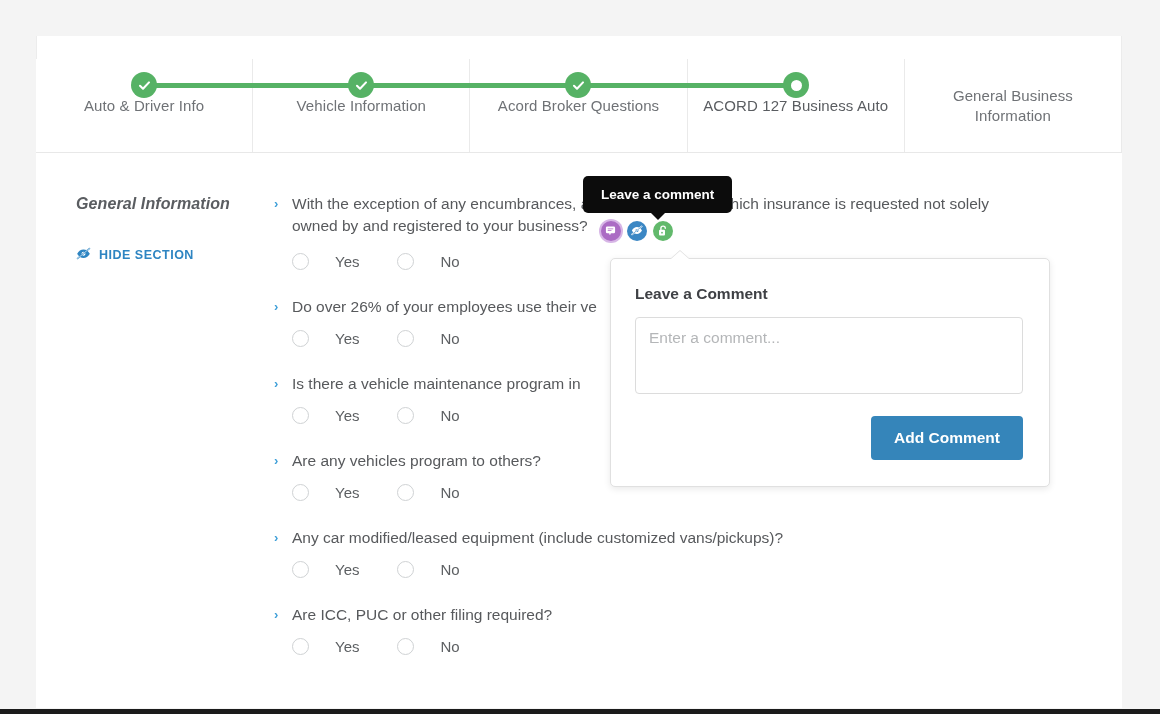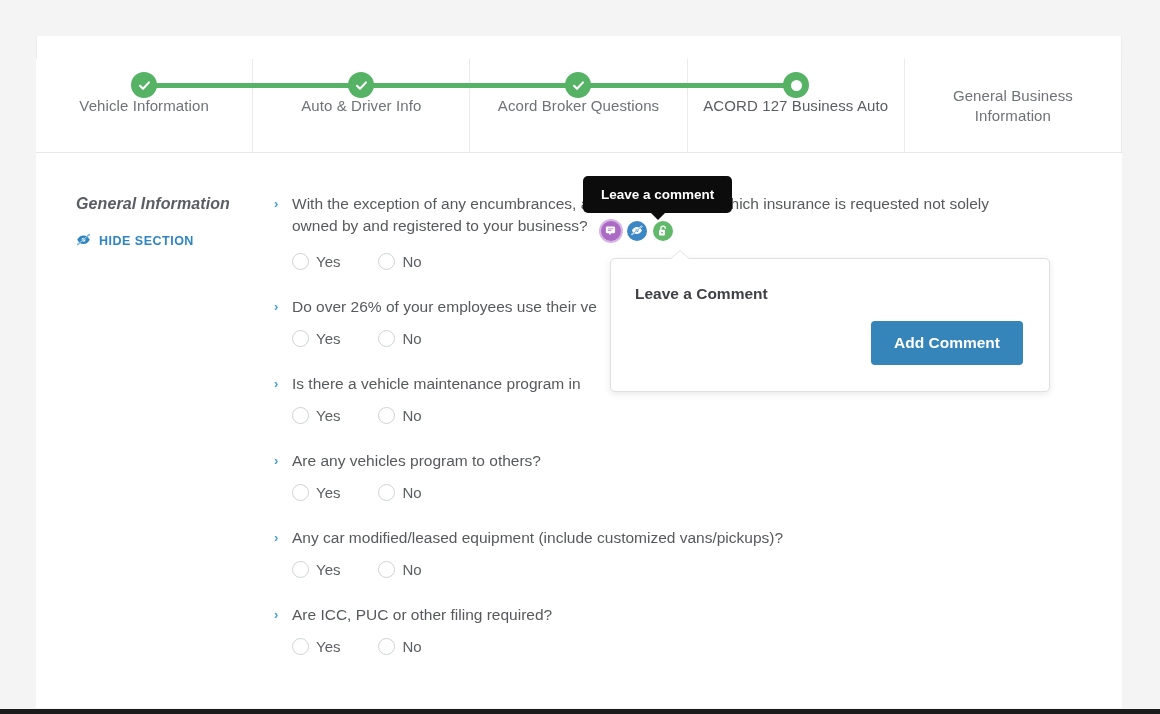--- a/index.html
+++ b/index.html
@@ -120,21 +120,21 @@
     width: 190px;
   }
   .side-title {
     font-size: 16px;
     font-weight: bold;
     color: #5a5d61;
     letter-spacing: .1px;
     font-style: italic;
   }
   .hide-section {
-    margin-top: 19px;
+    margin-top: 33px;
     display: flex;
     align-items: center;
     gap: 8px;
     cursor: pointer;
   }
   .hide-section-label {
     font-size: 12.5px;
     font-weight: bold;
     color: #2e85c2;
     letter-spacing: .5px;
@@ -189,21 +189,21 @@
   .answers {
     display: flex;
     align-items: center;
     gap: 0;
     margin-top: 12px;
     margin-left: 18px;
   }
   .opt {
     display: flex;
     align-items: center;
-    gap: 7px;
+    gap: 26px;
     cursor: pointer;
     margin-right: 38px;
   }
   .radio {
     width: 17px; height: 17px;
     border-radius: 50%;
     border: 1.5px solid #cfd2d4;
     background: #fff;
     flex: none;
   }
@@ -314,24 +314,24 @@
 </style>
 </head>
 <body>
 
 <div id="app">
 
   <div class="page-card"></div>
 
   <div class="stepper">
     <div class="step">
+      <span class="step-label">Auto &amp; Driver Info</span>
+    </div>
+    <div class="step">
       <span class="step-label">Vehicle Information</span>
-    </div>
-    <div class="step">
-      <span class="step-label">Auto &amp; Driver Info</span>
     </div>
     <div class="step">
       <span class="step-label">Acord Broker Questions</span>
     </div>
     <div class="step active">
       <span class="step-label">ACORD 127 Business Auto</span>
     </div>
     <div class="step">
       <span class="step-label">General Business Information</span>
     </div>
@@ -510,19 +510,20 @@
 
     </div>
   </div>
 
   <div class="tooltip">
     <span>Leave a comment</span>
   </div>
 
   <div class="popover">
     <div class="popover-title">Leave a Comment</div>
+    <textarea class="comment-box" placeholder="Enter a comment..." style=""></textarea>
     <div class="popover-actions">
       <button class="add-comment-btn">Add Comment</button>
     </div>
   </div>
 
   <div class="bottom-bar"></div>
 </div>
 
 </body></html>

